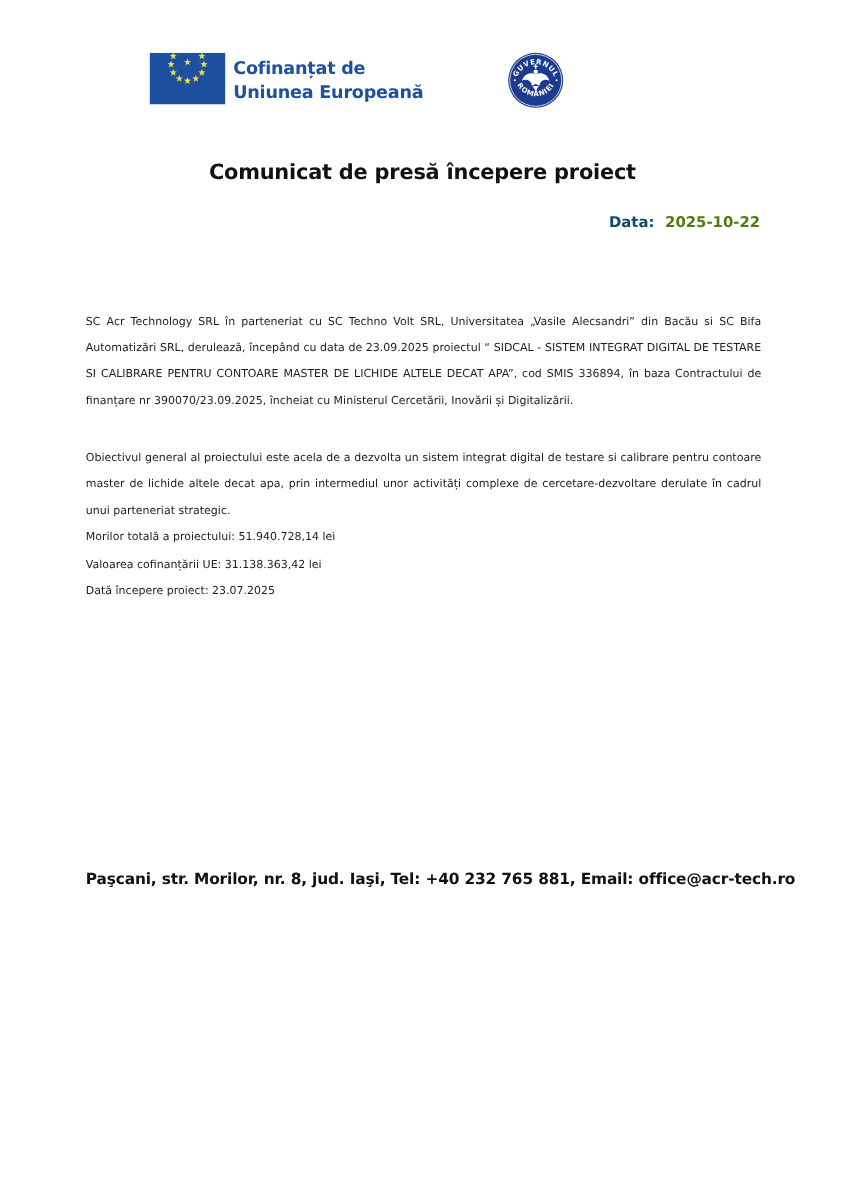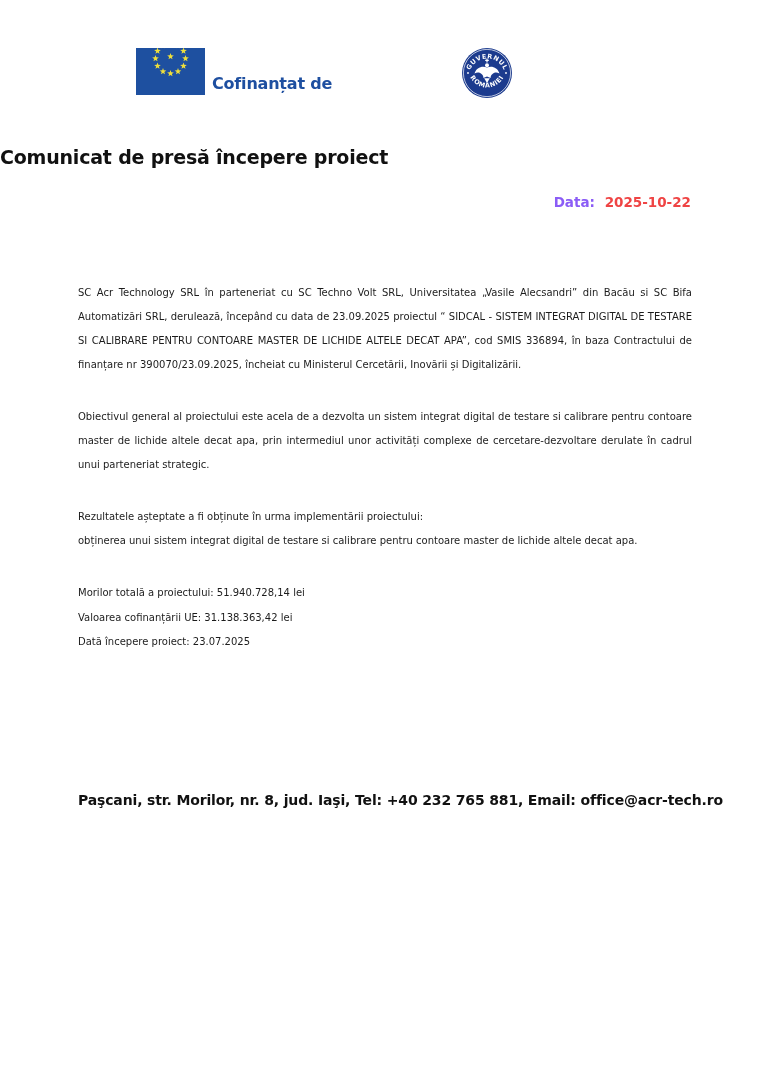--- a/index.html
+++ b/index.html
@@ -38,37 +38,37 @@
     left: 461px;
     top: 47px;
   }
 
   
   .doc-title {
     position: absolute;
     left: 0;
     top: 146px;
     width: 768px;
-    text-align: left;
+    text-align: center;
     font-size: 19px;
     font-weight: bold;
     color: #111111;
     letter-spacing: -0.2px;
   }
   .date-line {
     position: absolute;
     top: 194px;
     right: 77px;
     font-size: 13.5px;
     font-weight: bold;
     color: #111111;
     white-space: nowrap;
   }
-  .date-label { color: #8b5cf6; }
-  .date-value { color: #ef4444; margin-left: 5px; }
+  .date-label { color: #0c4a6e; }
+  .date-value { color: #4d7c0f; margin-left: 5px; }
 
   
   .body-text {
     position: absolute;
     left: 78px;
     top: 281px;
     width: 614px;
     font-size: 10px;
     line-height: 24px;
     color: #1c1c1c;
@@ -109,20 +109,21 @@
         <use href="#eustar" transform="translate(0,17)"></use>
         <use href="#eustar" transform="translate(-7.5,15)"></use>
         <use href="#eustar" transform="translate(-12.99,9.5)"></use>
         <use href="#eustar" transform="translate(-15,2)"></use>
         <use href="#eustar" transform="translate(-12.99,-5.5)"></use>
         <use href="#eustar" transform="translate(-7.5,-10.99)"></use>
       </g>
     </svg>
     <div class="eu-label">
       <div>Cofinanțat de</div>
+      <div>Uniunea Europeană</div>
     </div>
   </div>
 
   <svg class="gov-seal" width="52" height="52" viewBox="0 0 52 52" aria-hidden="true">
     <circle cx="26" cy="26" r="25" fill="#1c3b8e"></circle>
     <circle cx="26" cy="26" r="23.6" fill="none" stroke="#ffffff" stroke-width="0.7"></circle>
     <defs>
       <path id="arcTop" d="M 8,27 A 18.2,18.2 0 0 1 44,27" fill="none"></path>
       <path id="arcBot" d="M 7.5,25 A 18.8,18.8 0 0 0 44.5,25" fill="none"></path>
     </defs>
@@ -148,24 +149,20 @@
   <h1 class="doc-title">Comunicat de presă începere proiect</h1>
 
   <div class="date-line">
     <span class="date-label">Data:</span>
     <span class="date-value">2025-10-22</span>
   </div>
 
   <div class="body-text">
     <p class="para">SC Acr Technology SRL în parteneriat cu SC Techno Volt SRL, Universitatea „Vasile Alecsandri” din Bacău si SC Bifa Automatizări SRL, derulează, începând cu data de 23.09.2025 proiectul “ SIDCAL - SISTEM INTEGRAT DIGITAL DE TESTARE SI CALIBRARE PENTRU CONTOARE MASTER DE LICHIDE ALTELE DECAT APA”, cod SMIS 336894, în baza Contractului de finanțare nr 390070/23.09.2025, încheiat cu Ministerul Cercetării, Inovării și Digitalizării.</p>
     <p class="para">Obiectivul general al proiectului este acela de a dezvolta un sistem integrat digital de testare si calibrare pentru contoare master de lichide altele decat apa, prin intermediul unor activități complexe de cercetare-dezvoltare derulate în cadrul unui parteneriat strategic.</p>
-    <div class="results">
-      <div>Rezultatele așteptate a fi obținute în urma implementării proiectului:</div>
-      <div class="results-line2">obținerea unui sistem integrat digital de testare si calibrare pentru contoare master de lichide altele decat apa.</div>
-    </div>
     <div class="values-block">
       <div>Morilor totală a proiectului: 51.940.728,14 lei</div>
       <div>Valoarea cofinanțării UE: 31.138.363,42 lei</div>
       <div>Dată începere proiect: 23.07.2025</div>
     </div>
   </div>
 
   <div class="doc-footer">Paşcani, str. Morilor, nr. 8, jud. Iaşi, Tel: +40 232 765 881, Email: office@acr-tech.ro</div>
 
 </div>

